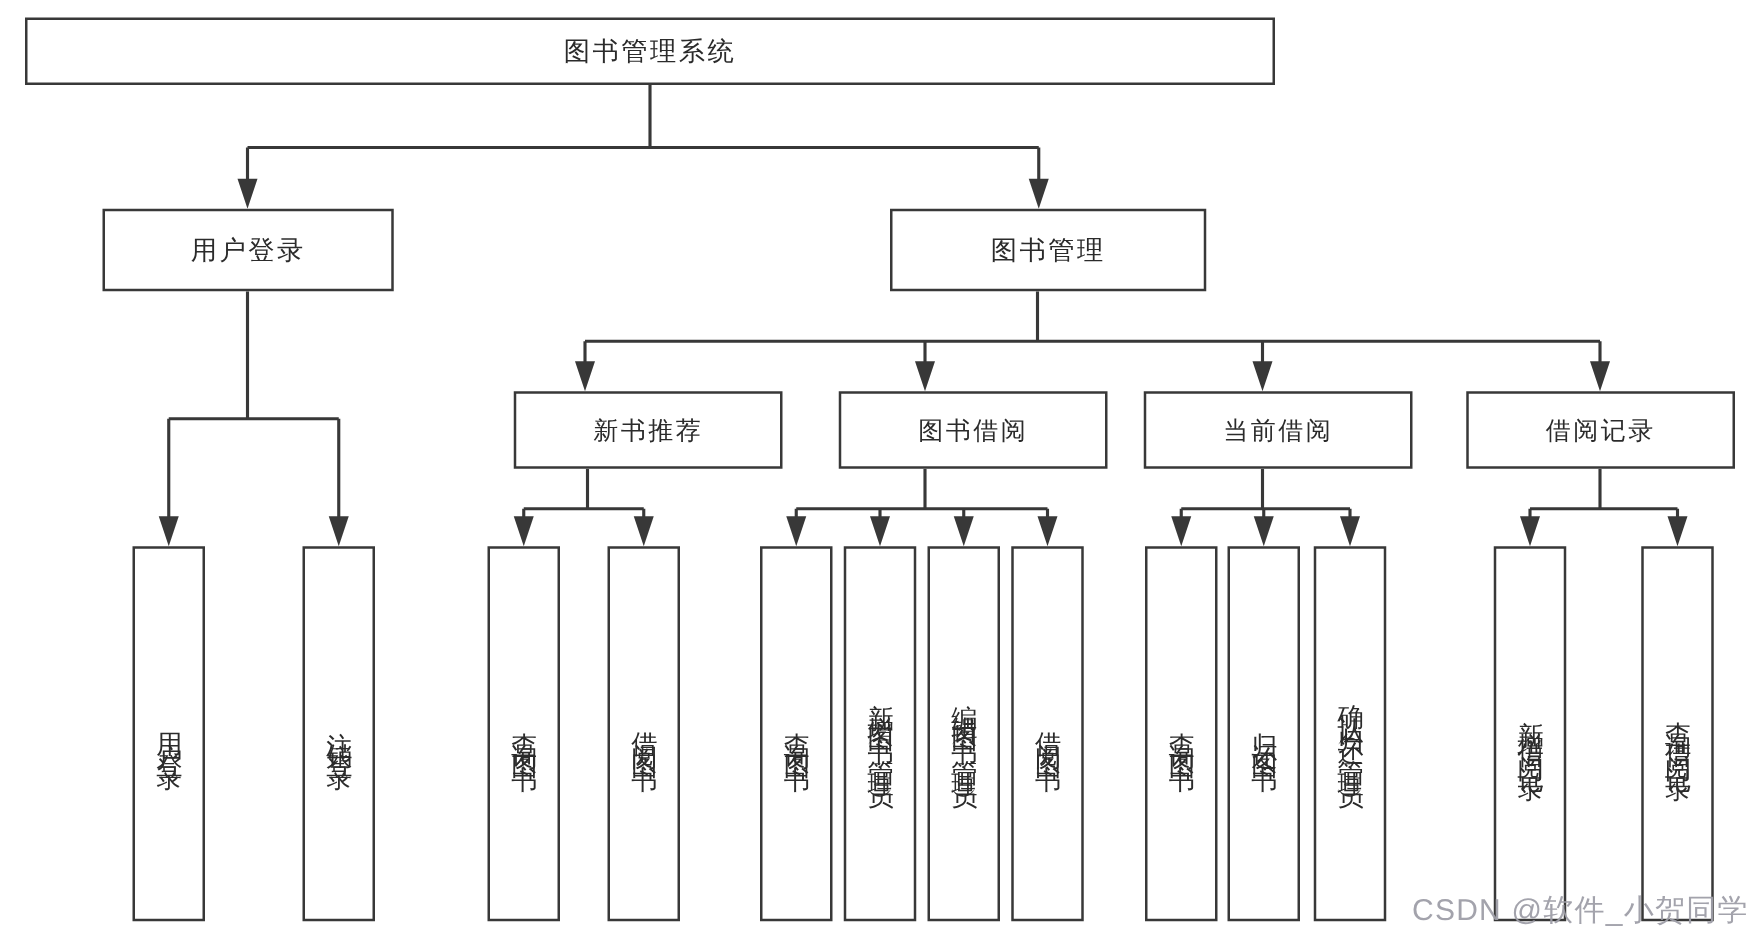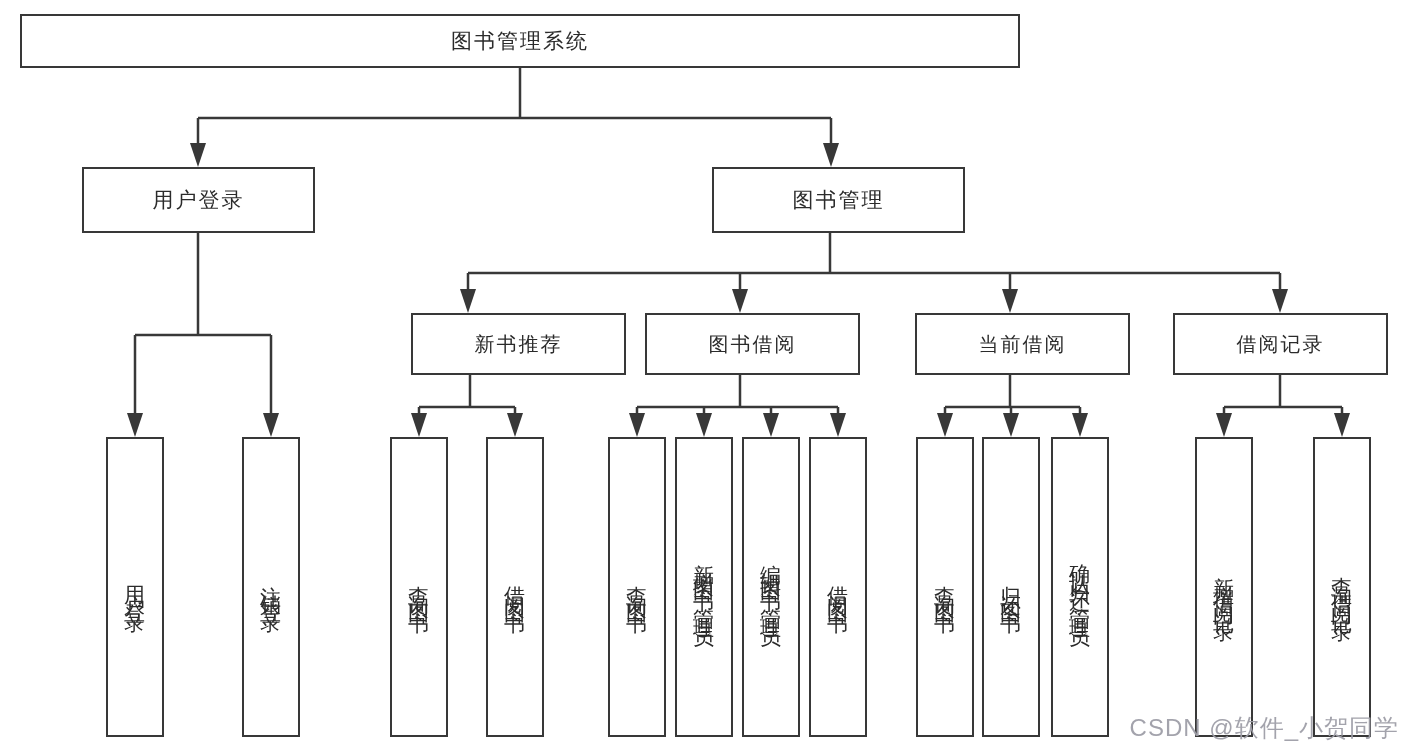--- a/index.html
+++ b/index.html
@@ -41,21 +41,21 @@
   .hnode {
     font-size: 21px;
     letter-spacing: 2px;
     color: #2b2b2b;
   }
   .root-node   { left: 20px;  top: 14px;  width: 1000px; height: 54px; }
   .l2a         { left: 82px;  top: 167px; width: 233px;  height: 66px; }
   .l2b         { left: 712px; top: 167px; width: 253px;  height: 66px; }
   .l3          { top: 313px; width: 215px; height: 62px; font-size: 20px; }
   .l3a { left: 363px; margin-left: 48px; }
-  .l3b { left: 645px; font-family: Liberation Mono, monospace; }
+  .l3b { left: 671px; font-family: Liberation Mono, monospace; }
   .l3c { left: 903px; margin-left: 12px; }
   .l3d { left: 1173px; }
   .leaf {
     top: 437px;
     width: 58px;
     height: 300px;
   }
   .leaf span {
     writing-mode: vertical-rl;
     text-orientation: mixed;

